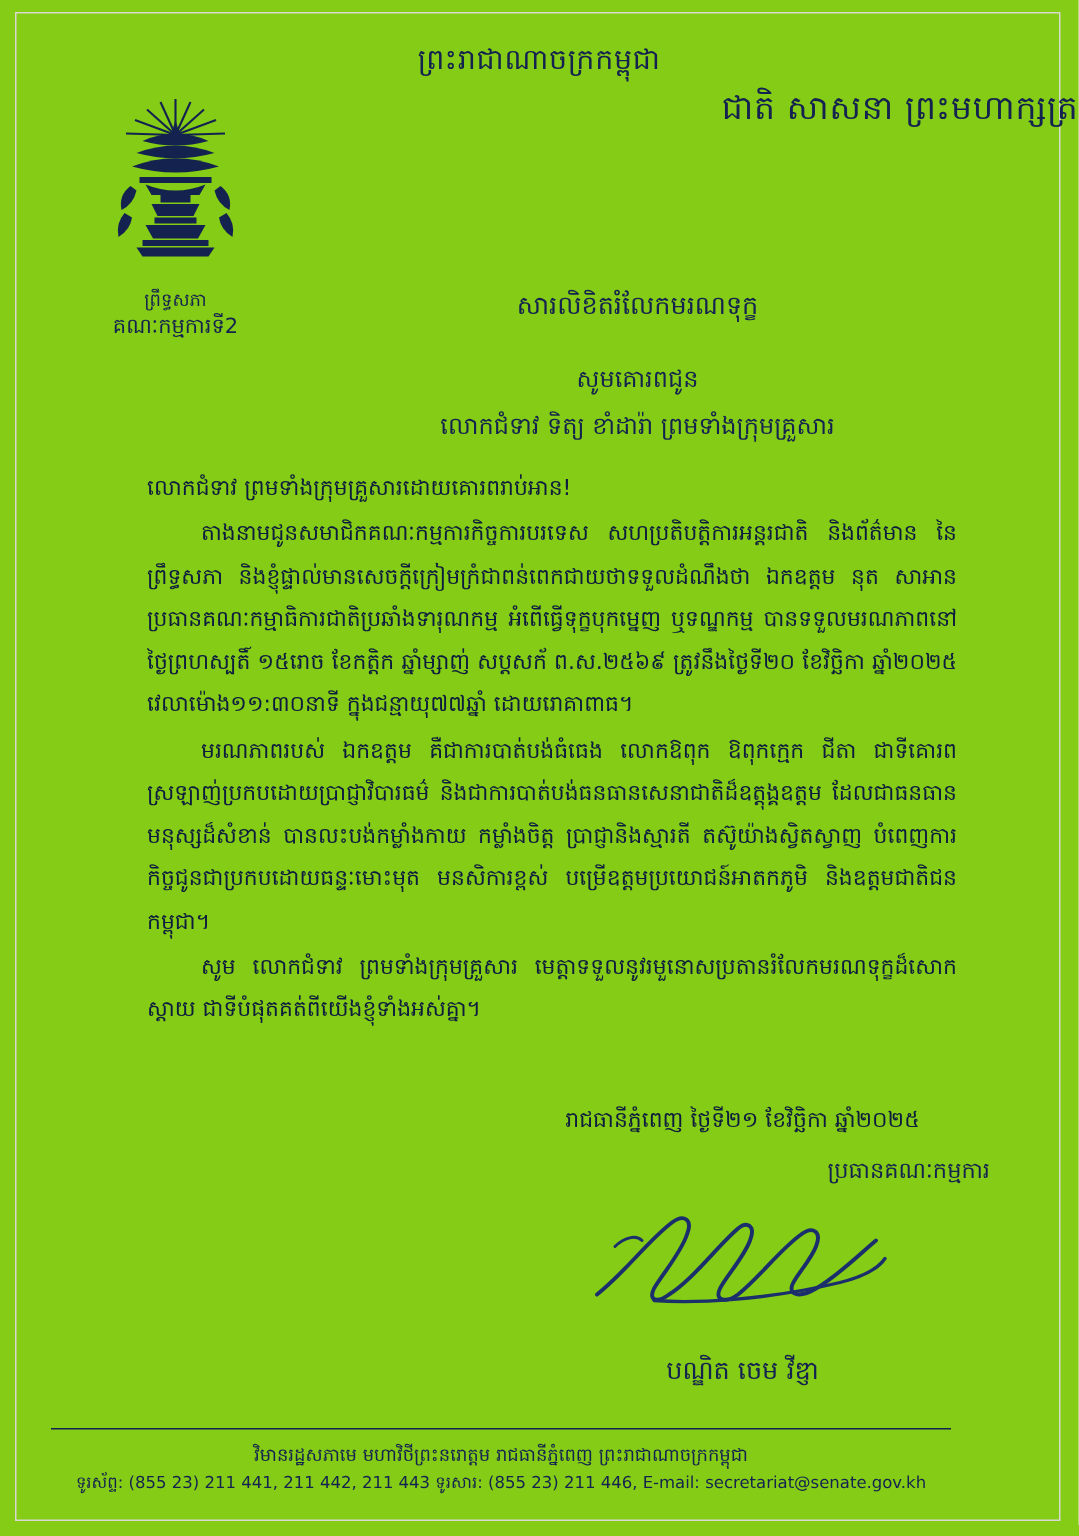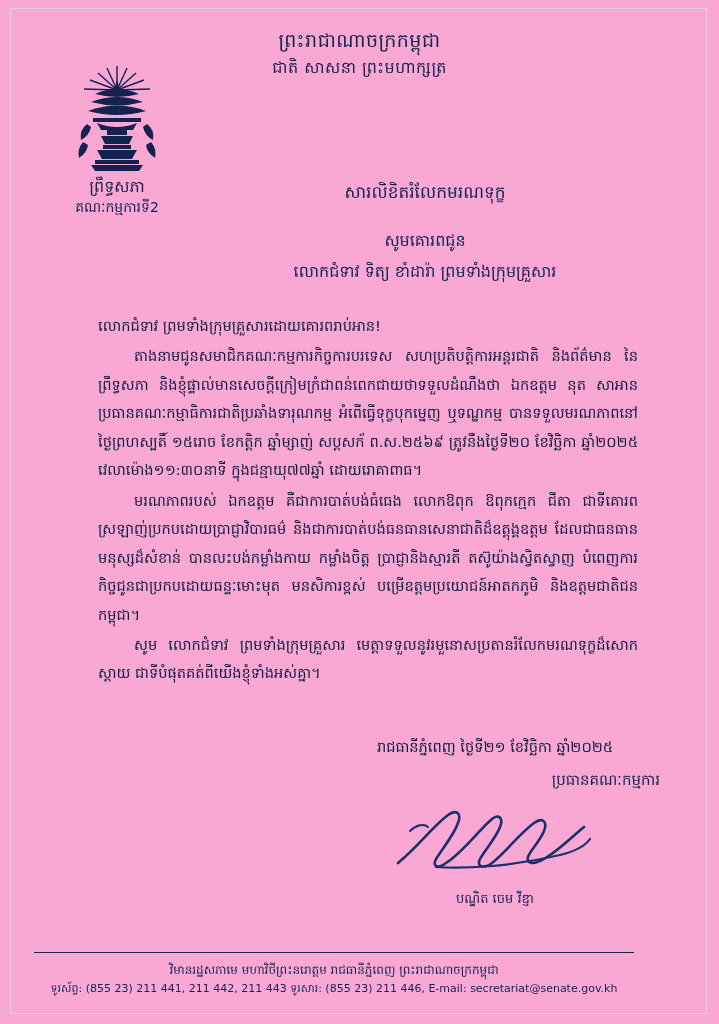--- a/index.html
+++ b/index.html
@@ -13,21 +13,21 @@
     font-family: "DejaVu Sans", "Liberation Sans", sans-serif;
     color: #111111;
     position: relative;
     overflow: hidden;
   }
   .page {
     position: absolute;
     left: 0; top: 0;
     width: 719px;
     height: 1024px;
-    background: #f9a8d4;
+    background: #84cc16;
     text-decoration: underline;
   }
   .page-border {
     position: absolute;
     left: 10px; top: 8px;
     width: 697px;
     height: 1006px;
     border: 1px solid #d8d8d0;
     box-sizing: border-box;
     pointer-events: none;
@@ -40,57 +40,58 @@
     width: 719px;
     text-align: center;
   }
   .kh-title-1 {
     font-size: 19px;
     color: #14224f;
     letter-spacing: 0.5px;
     line-height: 1.5;
   }
   .kh-title-2 {
-    font-size: 16px;
+    font-size: 22px;
     color: #14224f;
     letter-spacing: 0.5px;
     line-height: 1.6;
+    text-align: right;
   }
 
   
   .emblem-wrap {
     position: absolute;
     left: 52px;
     top: 60px;
     width: 130px;
     text-align: center;
   }
   .emblem {
     width: 108px;
     height: 112px;
     margin: 0 auto;
     display: block;
   }
   .emblem-label-1 {
-    font-size: 16px;
-    color: #14224f;
-    margin-top: 4px;
+    font-size: 12px;
+    color: #14224f;
+    margin-top: 20px;
     line-height: 1.4;
   }
   .emblem-label-2 {
     font-size: 14px;
     color: #14224f;
     line-height: 1.4;
   }
 
   
   .subject {
     position: absolute;
     left: 190px;
-    top: 176px;
+    top: 188px;
     width: 470px;
     text-align: center;
   }
   .subject-line {
     font-size: 17px;
     color: #14224f;
     line-height: 1.9;
   }
   .subject-line.sub {
     font-size: 16px;
@@ -135,23 +136,23 @@
     color: #14224f;
     text-align: right;
   }
   .signature-mark {
     display: block;
     margin: 2px auto 0 auto;
     width: 250px;
     height: 86px;
   }
   .sig-name {
-    font-size: 13px;
-    color: #14224f;
-    margin-top: 4px;
+    font-size: 17px;
+    color: #14224f;
+    margin-top: 16px;
   }
 
   
   .footer {
     position: absolute;
     left: 0;
     top: 952px;
     width: 668px;
     text-align: center;
     color: #14224f;

